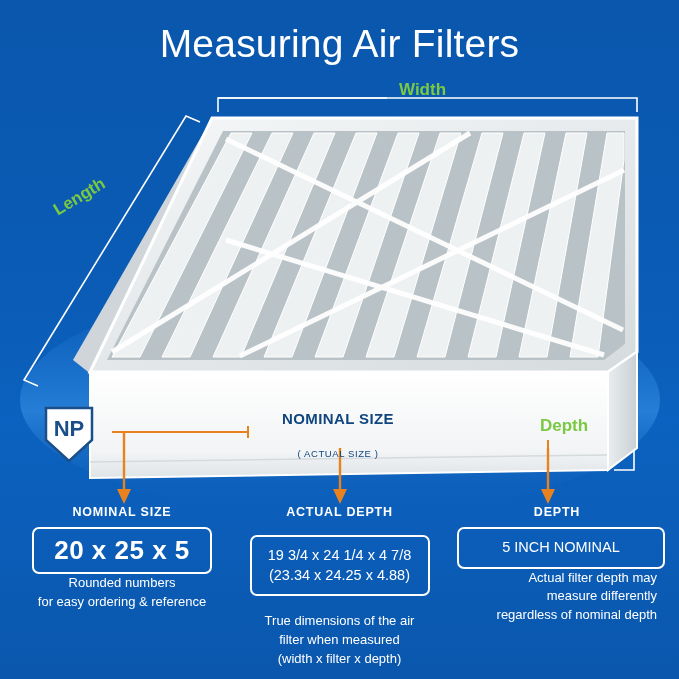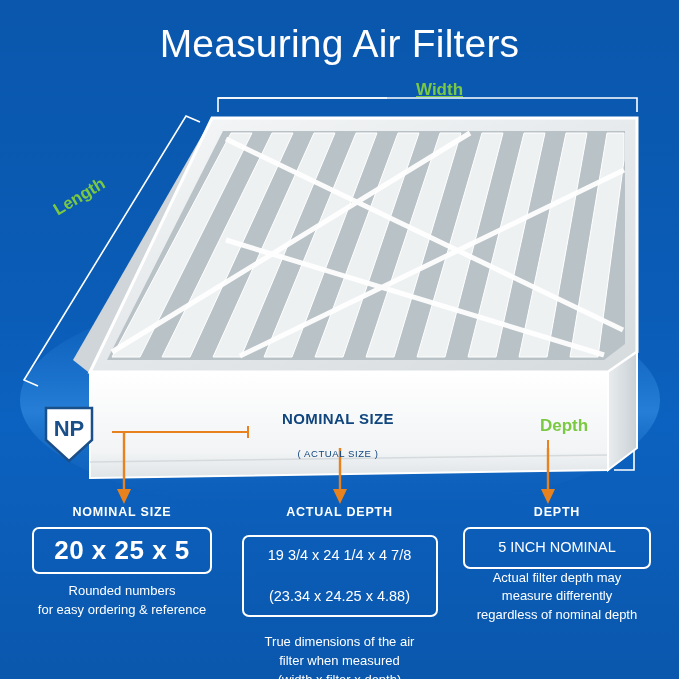--- a/index.html
+++ b/index.html
@@ -41,21 +41,21 @@
     height: 679px;
   }
   
   .glabel {
     position: absolute;
     color: #7ac943;
     font-size: 17px;
     font-weight: bold;
     white-space: nowrap;
   }
-  .label-width { left: 416px; top: 80px; text-decoration: underline; }
+  .label-width { left: 399px; top: 80px; }
   .label-length {
     left: 50px;
     top: 203px;
     transform: rotate(-31deg);
     transform-origin: left top;
   }
   .label-depth { left: 540px; top: 416px; }
 
   
   .nominal-callout {
@@ -119,23 +119,23 @@
   }
   .box .v2 {
     font-size: 14.5px;
     line-height: 1.35;
   }
   .card .desc {
     margin-top: 0;
     font-size: 13px;
     line-height: 1.45;
   }
-  .cards .card-nominal .box { width: 180px; margin: 8px auto; }
-  .cards .card-actual .box { width: 196px; margin: 16px auto; gap: 21px; }
-  .cards .card-depth .box { width: 188px; margin: 0 auto; }
+  .cards .card-nominal .box { width: 180px; margin: 0 auto; }
+  .cards .card-actual .box { width: 180px; margin: 16px auto; }
+  .cards .card-depth .box { width: 208px; margin: 0 auto; }
 </style>
 </head>
 <body>
 
 <div id="stage">
 
   <div class="title">Measuring Air Filters</div>
 
   <svg class="layer" viewBox="0 0 679 679">
     <defs>
@@ -269,19 +269,19 @@
       <div class="desc" style="white-space: pre-line;">True dimensions of the air
 filter when measured
 (width x filter x depth)</div>
     </div>
 
     <div class="card card-depth">
       <div class="heading">DEPTH</div>
       <div class="box">
         <div class="v2">5 INCH NOMINAL</div>
       </div>
-      <div class="desc" style="white-space: pre-line;">Actual filter depth may
+      <div class="desc" style="white-space: pre-line; text-align: right;">Actual filter depth may
 measure differently
 regardless of nominal depth</div>
     </div>
 
   </div>
 </div>
 
 </body></html>

